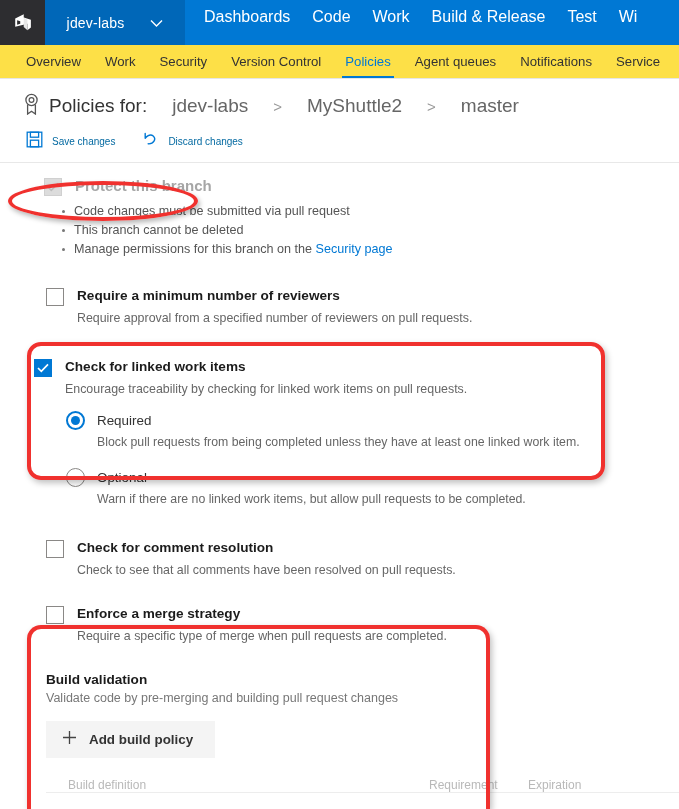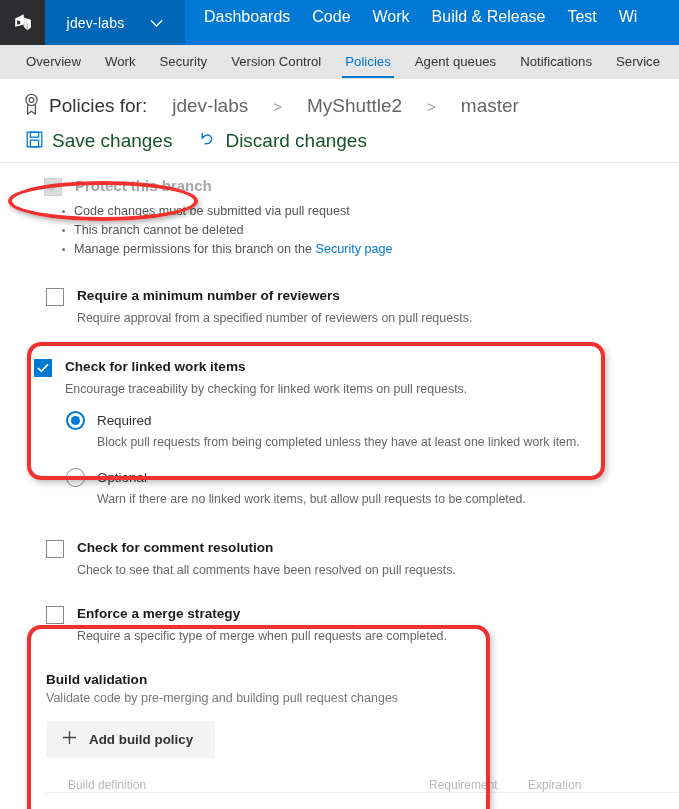--- a/index.html
+++ b/index.html
@@ -51,21 +51,21 @@
     padding: 0 11px;
     line-height: 45px;
     height: 58px;
     cursor: pointer;
   }
 
   
   .subnav {
     position: relative;
     height: 34px;
-    background: #e5e5e5;
+    background: #fde047;
     border-bottom: 1px solid #e6e6e6;
     display: flex;
     align-items: stretch;
     padding-left: 14px;
     white-space: nowrap;
     overflow: hidden;
   }
   .subnav .sn {
     font-size: 13.2px;
     color: #333333;
@@ -97,21 +97,21 @@
 
   
   .toolbar {
     display: flex; align-items: center;
     gap: 26px;
     padding: 11px 0 10px 26px;
     border-bottom: 1px solid #e8e8e8;
     margin-right: 0px;
   }
   .tb-btn { display: flex; align-items: center; gap: 9px; cursor: pointer; }
-  .tb-btn .lbl { font-size: 19px; color: #14532d; }
+  .tb-btn .lbl { font-size: 10px; color: #0369a1; }
 
   
   .content { position: relative; padding: 0 0 0 0; }
 
   .row { position: relative; }
 
   .cb-row { display: flex; align-items: flex-start; }
   .cb {
     width: 18px; height: 18px; min-width: 18px;
     border: 1px solid #8a8886;

